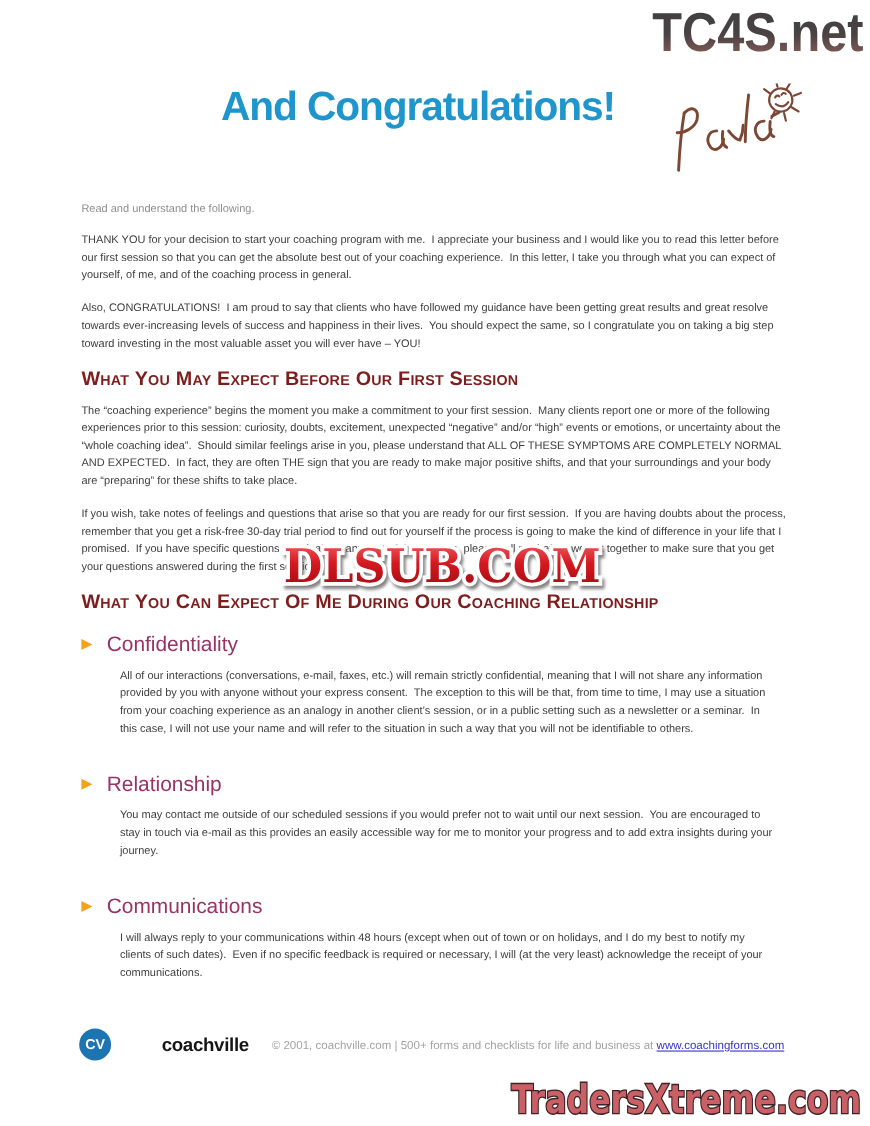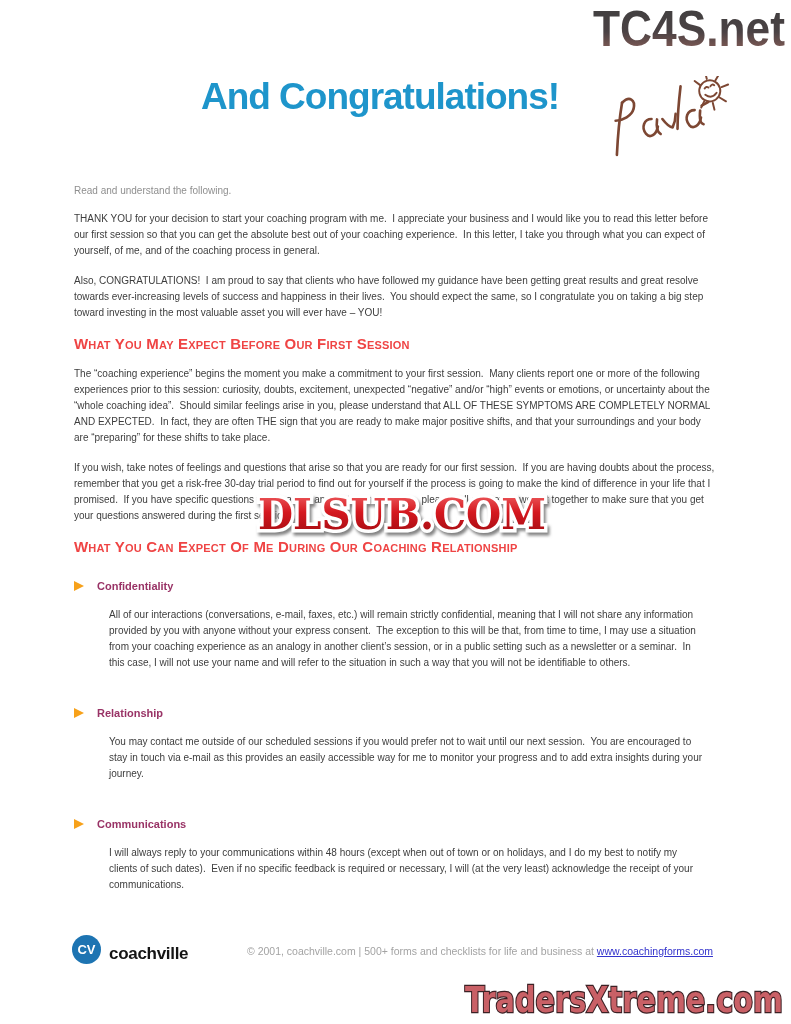--- a/index.html
+++ b/index.html
@@ -20,42 +20,42 @@
   }
 
   
   .signature { position:absolute; top:76px; left:598px; width:132px; height:92px; }
 
   
   .body { position:absolute; top:183px; left:74px; width:643px; color:#3d3d3d; }
   .body p { margin:0 0 14px 0; font-size:10px; line-height:16px; white-space:pre-wrap; }
   .intro-note { color:#8f8f8f; margin:0 0 12px 0 !important; }
   .doc-heading {
-    margin:4px 0 13px 0; font-size:15px; line-height:18px; font-weight:bold;
-    font-variant:small-caps; letter-spacing:0.2px; color:#ef4444;
+    margin:4px 0 13px 0; font-size:18px; line-height:18px; font-weight:bold;
+    font-variant:small-caps; letter-spacing:0.2px; color:#7f1d1d;
   }
 
   .bullet-section { display:flex; margin-top:22px; }
   .bullet-arrow-col { width:23px; flex:0 0 23px; padding-top:3px; }
   .bullet-arrow {
     width:0; height:0;
     border-left:10px solid #f7a11a;
     border-top:5px solid transparent;
     border-bottom:5px solid transparent;
   }
   .bullet-content { flex:1; }
-  .bullet-title { font-size:11px; line-height:17px; font-weight:bold; color:#993366; }
+  .bullet-title { font-size:19px; line-height:17px; font-weight:normal; color:#993366; }
   .bullet-body { margin:12px !important; }
 
   
   .dlsub { position:absolute; top:488px; left:250px; }
   .dlsub text { filter: drop-shadow(2px 3px 1.5px rgba(110,110,110,0.85)); }
 
   
-  .footer-logo { position:absolute; top:935px; left:72px; display:flex; align-items:flex-end; }
+  .footer-logo { position:absolute; top:935px; left:72px; display:flex; align-items:center;gap:38px; }
   .cv-circle {
     width:29px; height:29px; border-radius:50%; background:#1d74b2;
     color:#ffffff; font-weight:bold; font-size:13px;
     display:flex; align-items:center; justify-content:center;
   }
   .cv-name { margin-left:8px; font-size:17px; font-weight:bold; color:#151515; letter-spacing:-0.3px; }
   .footer-copy {
     position:absolute; top:945px; left:247px; width:480px;
     font-size:10.5px; color:#a3a3a3;
   }

